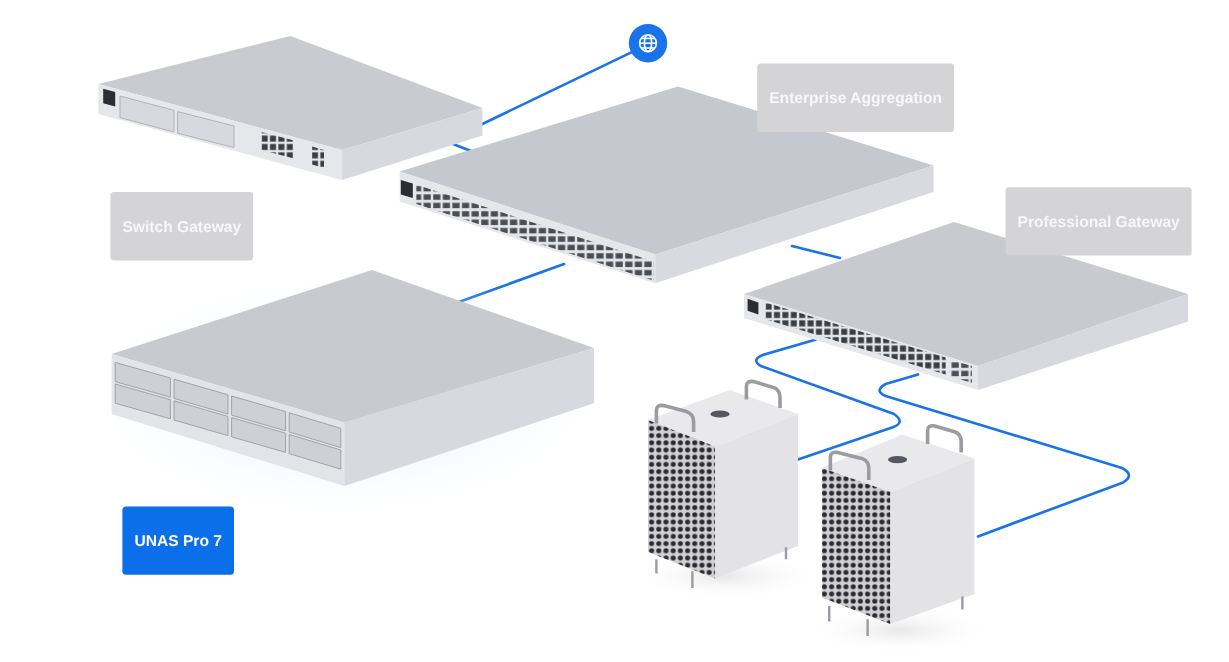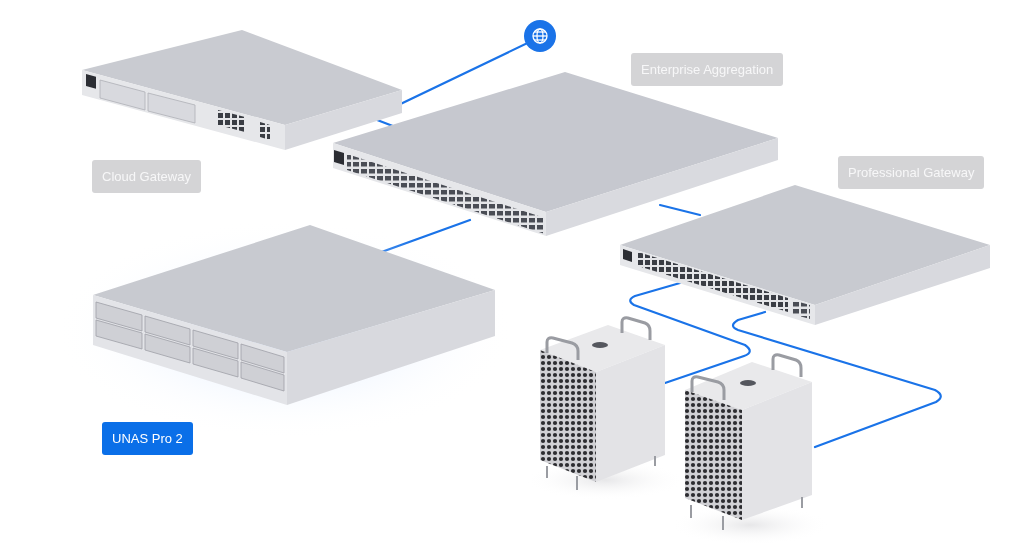--- a/index.html
+++ b/index.html
@@ -1,18 +1,18 @@
 <!DOCTYPE html>
 <html><head>
 <meta charset="utf-8">
 <style>
   html,body{margin:0;padding:0;background:#ffffff;}
   body{width:1024px;height:552px;position:relative;overflow:hidden;font-family:"Liberation Sans",sans-serif;}
   svg#scene{position:absolute;left:0;top:0;}
-  .label{position:absolute;height:25px;line-height:25px;padding:4px 10px;border-radius:3px;font-size:13px;font-weight:normal;color:#ffffff;white-space:nowrap;}
+  .label{position:absolute;height:25px;line-height:25px;padding:16px 10px;border-radius:3px;font-size:13px;font-weight:bold;color:#ffffff;white-space:nowrap;}
   .label.muted{background:#d4d4d6;color:#f7f7f8;}
   .label.active{background:#0a6fe8;color:#ffffff;}
 </style>
 </head>
 <body>
 
 <svg id="scene" width="1024" height="552" viewBox="0 0 1024 552">
   <defs>
     <radialGradient id="glow" cx="50%" cy="50%" r="50%">
       <stop offset="0%" stop-color="#cfe2ff" stop-opacity="0.9"></stop>
@@ -122,16 +122,16 @@
     <g fill="none" stroke="#ffffff" stroke-width="1.3">
       <circle cx="540" cy="36" r="7"></circle>
       <ellipse cx="540" cy="36" rx="3" ry="7"></ellipse>
       <line x1="533" y1="36" x2="547" y2="36"></line>
       <line x1="534.5" y1="32" x2="545.5" y2="32"></line>
       <line x1="534.5" y1="40" x2="545.5" y2="40"></line>
     </g>
   </g>
 </svg>
 
-<div class="label muted" style="left:92px;top:160px;">Cloud Gateway</div>
+<div class="label muted" style="left:92px;top:160px;">Switch Gateway</div>
 <div class="label muted" style="left:631px;top:53px;">Enterprise Aggregation</div>
 <div class="label muted" style="left:838px;top:156px;">Professional Gateway</div>
-<div class="label active" style="left:102px;top:422px;">UNAS Pro 2</div>
+<div class="label active" style="left:102px;top:422px;">UNAS Pro 7</div>
 
 </body></html>

